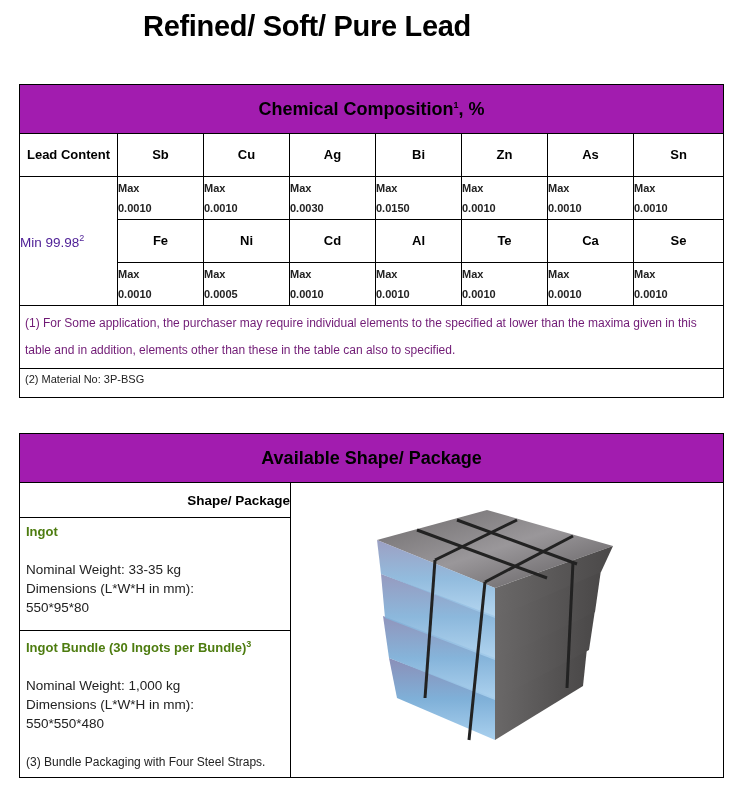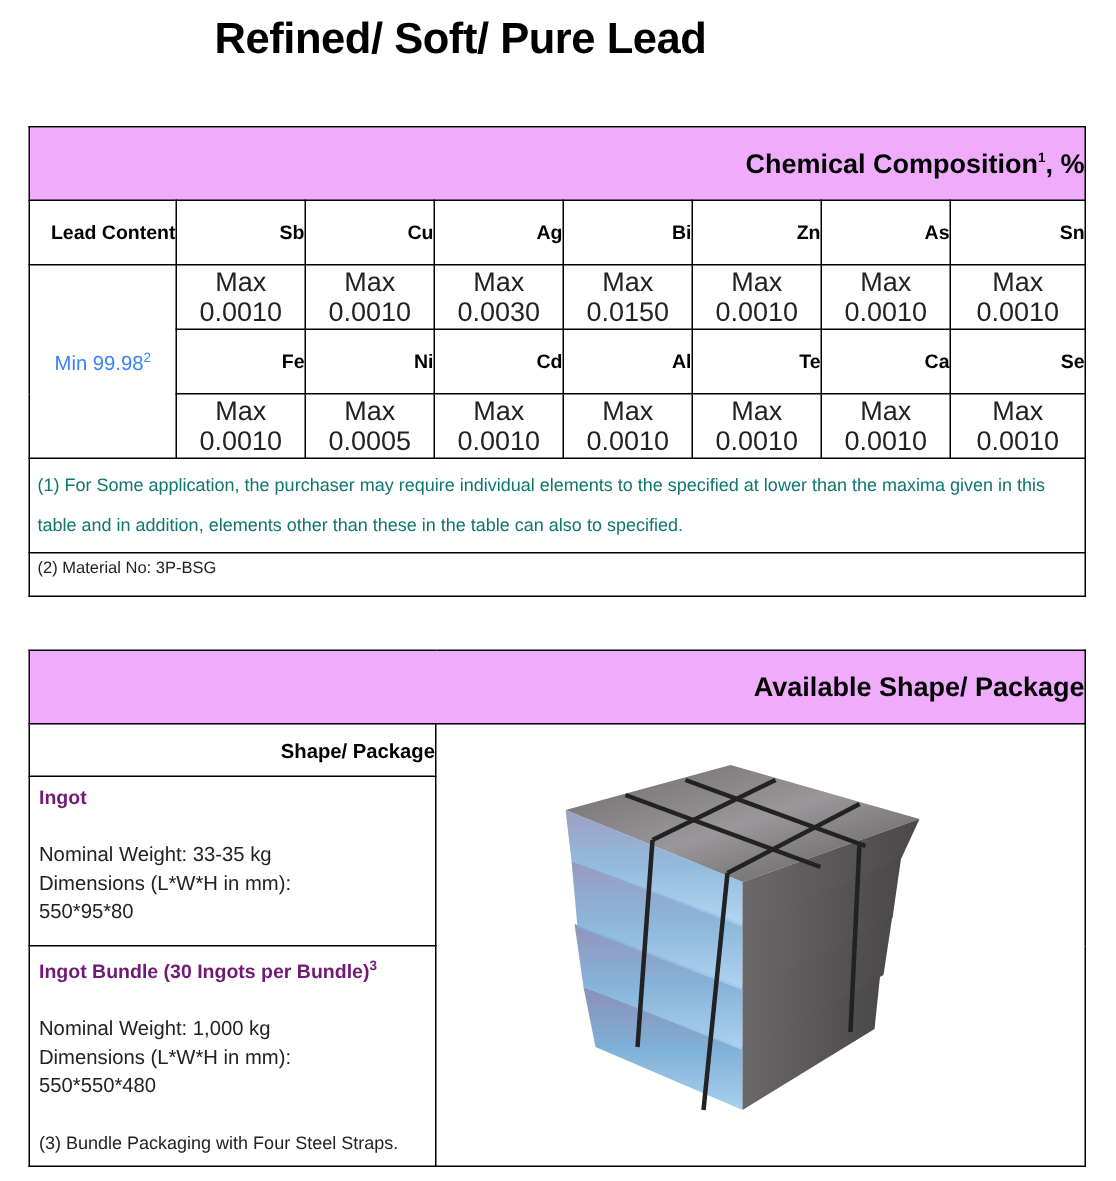--- a/index.html
+++ b/index.html
@@ -5,31 +5,31 @@
   html, body { margin: 0; padding: 0; background: #ffffff; }
   body { width: 744px; height: 787px; position: relative; overflow: hidden;
          font-family: "Liberation Sans", sans-serif; color: #000; }
   .title { position: absolute; left: 0; width: 614px; top: 10px; text-align: center;
            font-size: 29px; font-weight: bold; letter-spacing: -0.3px; }
   .subtitle { position: absolute; left: 0; width: 744px; top: 52px; text-align: center;
               font-size: 22px; font-style: italic; margin-top: 32px; }
   table { border-collapse: collapse; position: absolute; table-layout: fixed; }
   td, th { border: 1.5px solid #000; padding: 0; }
   #chem { left: 19px; top: 84px; width: 704px; }
-  .banner { background: #f0abfc; height: 48px; text-align: right; font-weight: bold; font-size: 18px; }
-  .hdr { font-weight: bold; font-size: 13px; text-align: right; height: 42px; line-height: 20px; }
-  .val { font-size: 18px; text-align: center; height: 42px; line-height: 20px; color: #222; }
-  .lead { font-size: 13.5px; text-align: center; color: #3b82f6; }
-  .note1 { font-size: 12px; padding: 4px 5px; line-height: 27px; height: 54px; vertical-align: top; color: #0f766e; }
+  .banner { background: #a21caf; height: 48px; text-align: center; font-weight: bold; font-size: 18px; }
+  .hdr { font-weight: bold; font-size: 13px; text-align: center; height: 42px; line-height: 20px; }
+  .val { font-size: 11px; height: 42px; line-height: 20px; color: #222; font-weight: bold; }
+  .lead { font-size: 13.5px; text-align: left; color: #4c1d95; }
+  .note1 { font-size: 12px; padding: 4px 5px; line-height: 27px; height: 54px; vertical-align: top; color: #701a75; }
   .note2 { font-size: 11px; padding: 4px 5px; height: 20px; vertical-align: top; color: #222; }
   sup { font-size: 9px; }
   #pkg { left: 19px; top: 433px; width: 704px; padding-left: 20px; }
   .pkg-hdr { font-weight: bold; font-size: 13.5px; text-align: right; height: 34px; }
   .pkg-cell { font-size: 13.5px; padding: 4px 6px; vertical-align: top; line-height: 19px; color: #222; }
-  .pkg-cell b { color: #701a75; font-size: 13px; }
+  .pkg-cell b { color: #4d7c0f; font-size: 13px; }
   .foot3 { font-size: 12px; text-align: center; }
   .img-cell { text-align: center; vertical-align: middle; }
 </style>
 </head>
 <body>
 
 <div class="title">Refined/ Soft/ Pure Lead</div>
 <div class="subtitle">Battery Special Grade- BSG</div>
 
 <table id="chem">

